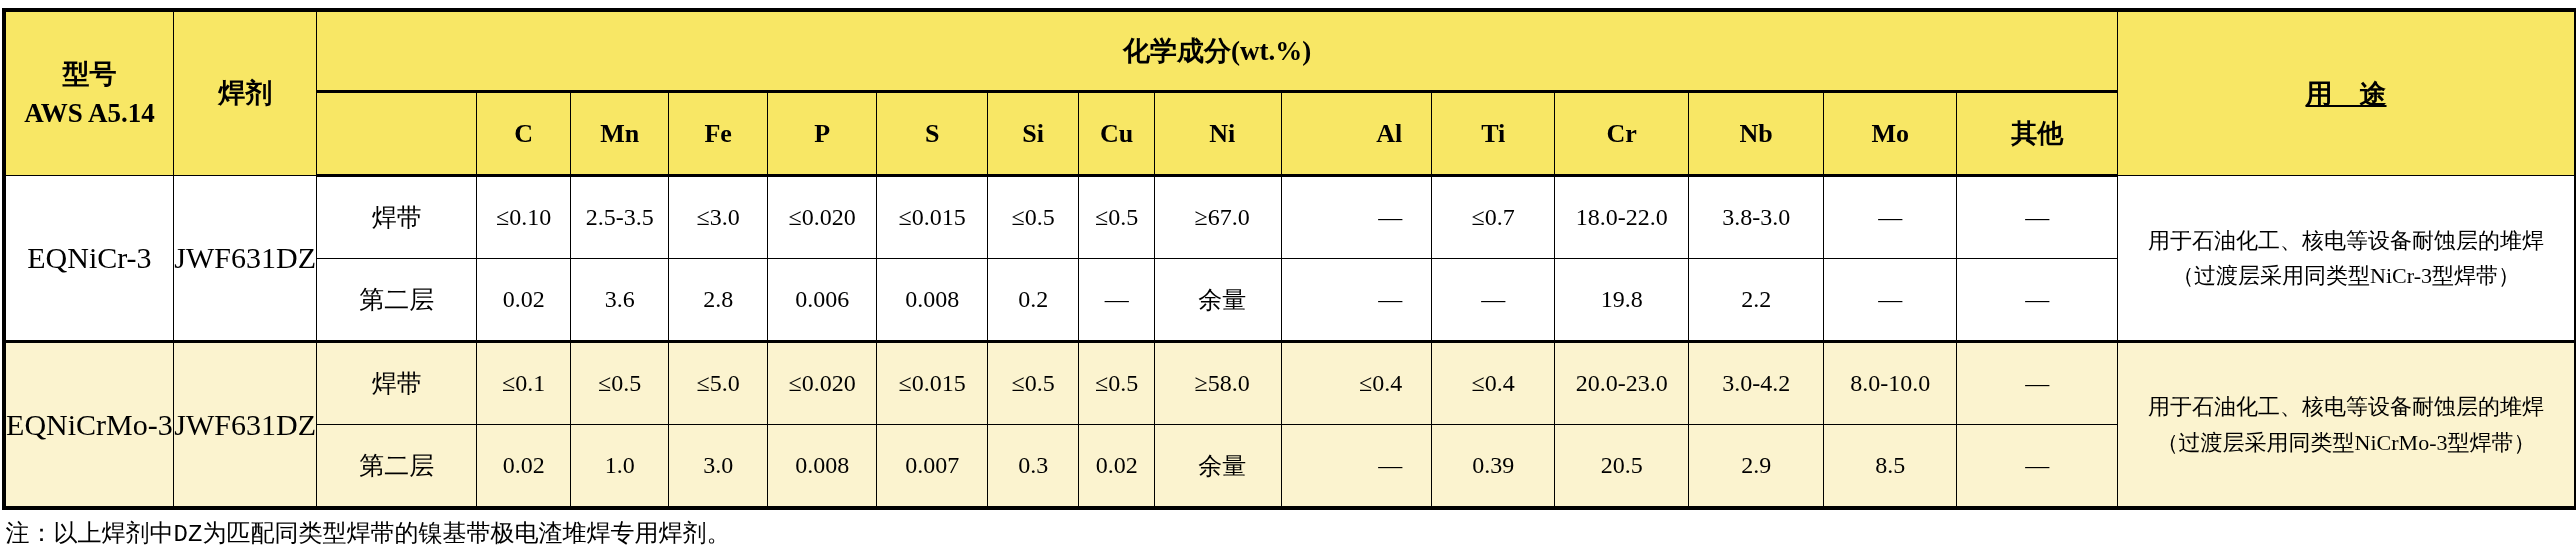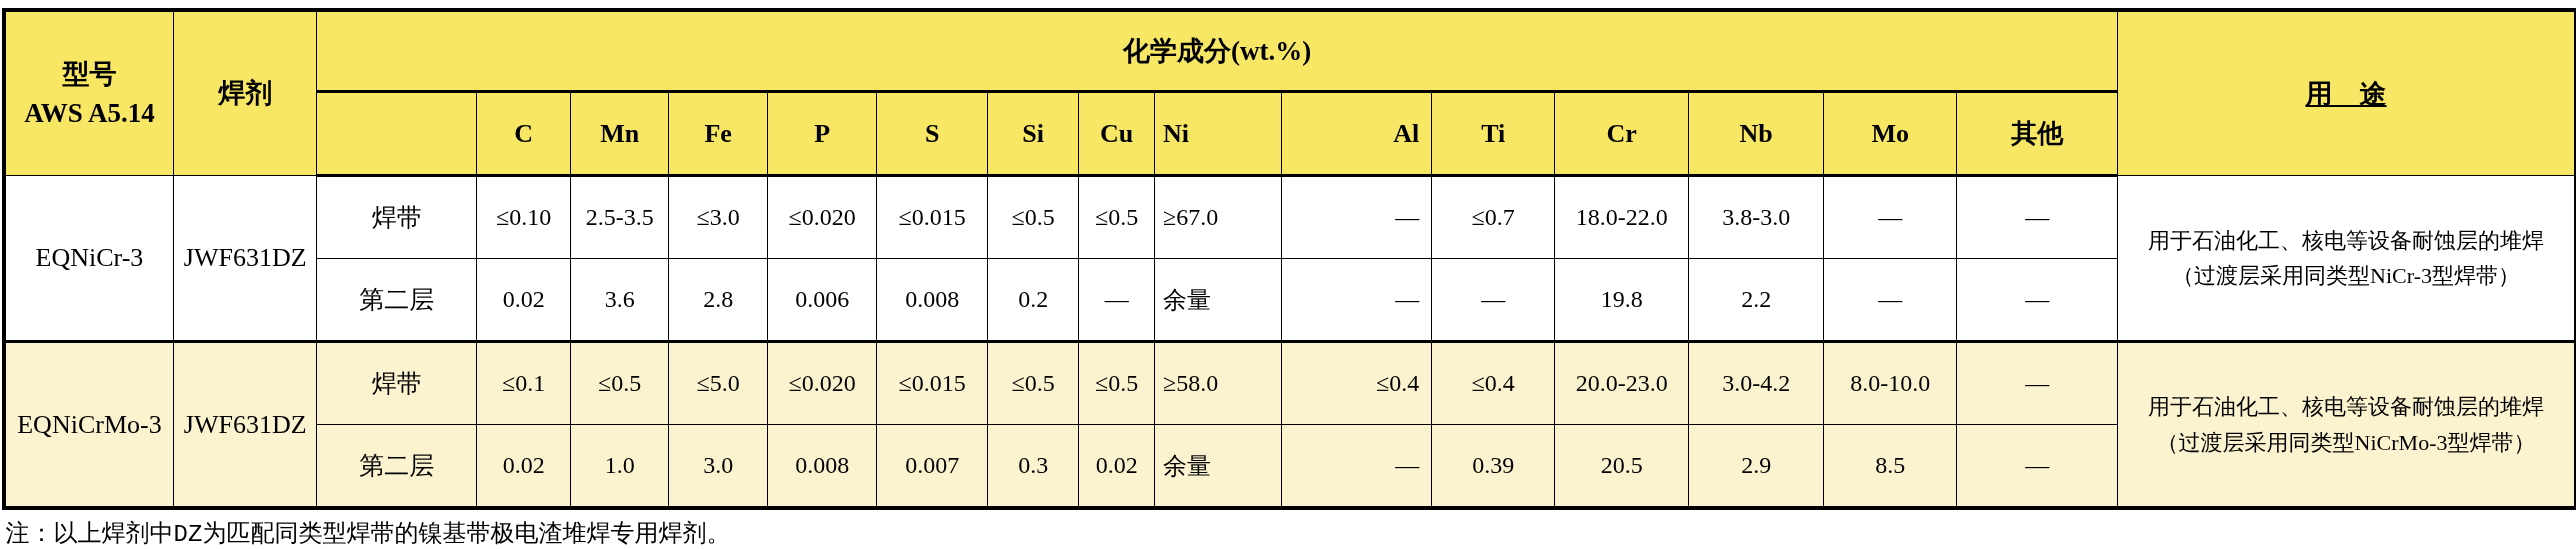--- a/index.html
+++ b/index.html
@@ -32,27 +32,27 @@
   tr.hrow2 { height: 84px; }
   tbody tr { height: 83px; }
 
   .model-header { font-size: 27px; line-height: 1.45; }
   .comp-header  { font-size: 27px; border-bottom: 3.4px solid #000; }
   .usage-header { font-size: 27px; text-decoration: underline; }
   .elem-header  { font-size: 26px; border-bottom: 3.4px solid #000; }
   .layer-header-empty { border-bottom: 3.4px solid #000; }
 
   tbody td { font-size: 24px; }
-  .model-cell, .flux-cell { font-size: 26px; }
+  .model-cell, .flux-cell { font-size: 30px; }
   .layer-cell { font-size: 25px; text-align: center; }
   .usage-cell { font-size: 22px; line-height: 1.6; }
 
   
-  td.ni-col, th.ni-col { text-align: left; padding-left: 7.9px; }
-  td.al-col, th.al-col { text-align: right; padding-right: 12px; }
+  td.ni-col, th.ni-col { text-align: center; padding-left: 7.9px; }
+  td.al-col, th.al-col { text-align: right; padding-right: 29px; }
 
   
   tr.g1 > td { background: #FFFFFF; }
   tr.g2 > td { background: #FBF3CF; }
 
   
   .block-end { border-bottom: 3.9px solid #000; }
 
   .note {
     font-size: 24px;

